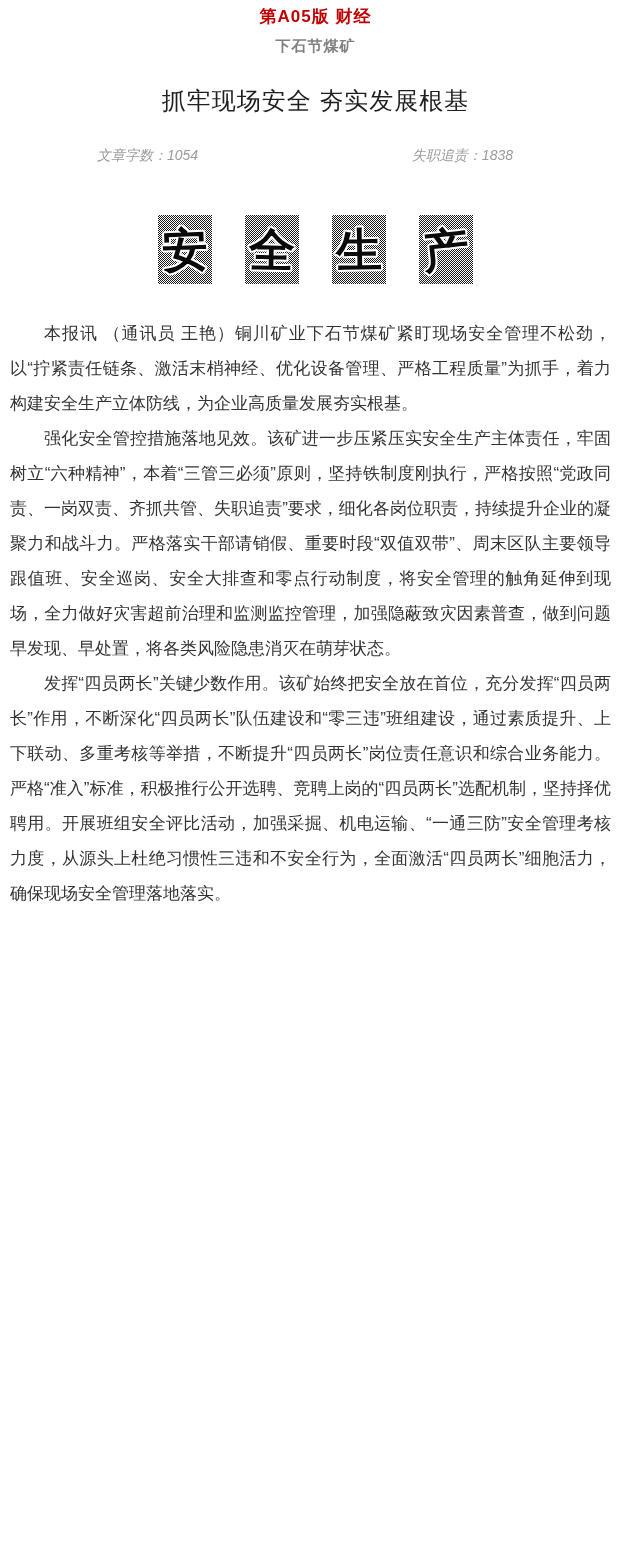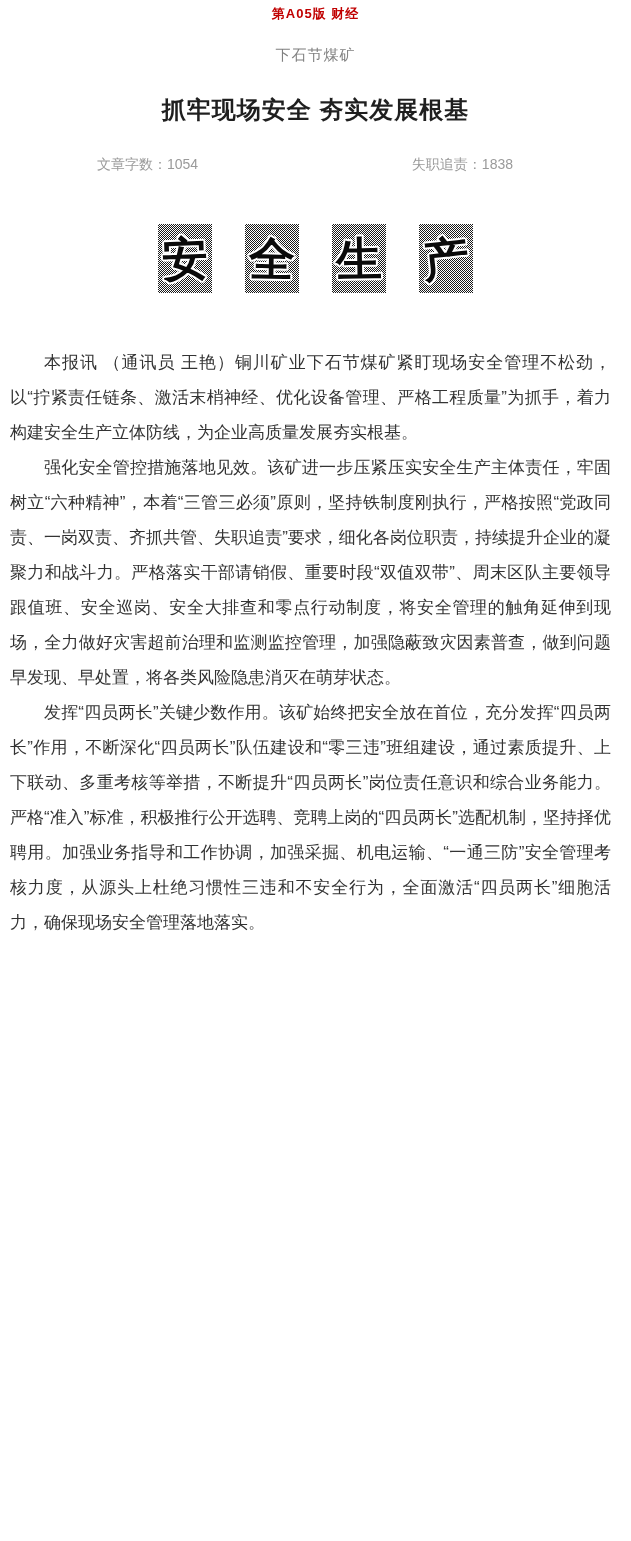--- a/index.html
+++ b/index.html
@@ -11,45 +11,46 @@
     font-family: "Liberation Sans", "DejaVu Sans", sans-serif;
     background: #ffffff;
     overflow-x: hidden;
   }
   .page { width: 631px; padding-top: 5px; }
 
   .edition {
     text-align: center;
     color: #c00000;
     font-weight: bold;
-    font-size: 13px;
+    font-size: 17px;
     letter-spacing: 1px;
   }
   .source {
     text-align: center;
     color: #808080;
-    font-weight: normal;
+    font-weight: bold;
     font-size: 15px;
-    margin-top: 23px;
+    margin-top: 9px;
     letter-spacing: 1px;
   }
   .title {
     text-align: center;
     color: #1f1f1f;
-    font-weight: bold;
+    font-weight: normal;
     font-size: 24px;
     margin-top: 29px;
     letter-spacing: 1px;
   }
   .stats {
     display: flex;
     justify-content: space-between;
     margin: 30px 118px 0 97px;
     color: #9a9a9a;
     font-size: 14px;
+    font-style: italic;
   }
   .stats .stat { white-space: nowrap; }
 
   .banner {
     margin-top: 50px;
     display: flex;
     justify-content: center;
     gap: 33px;
   }
   .banner .tile {
@@ -71,21 +72,21 @@
       2px 0 0 #fff, -2px 0 0 #fff, 0 2px 0 #fff, 0 -2px 0 #fff,
       1.5px 1.5px 0 #fff, -1.5px -1.5px 0 #fff,
       1.5px -1.5px 0 #fff, -1.5px 1.5px 0 #fff;
   }
   .banner .tile:nth-child(1) span { transform: rotate(-2deg); }
   .banner .tile:nth-child(2) span { transform: rotate(1deg); }
   .banner .tile:nth-child(3) span { transform: rotate(-1deg); }
   .banner .tile:nth-child(4) span { transform: rotate(-6deg); }
 
   .article {
-    margin: 52px 20px 0 10px;
+    margin: 32px 20px 0 10px;
     color: #333333;
     font-size: 17px;
     line-height: 35px;
     text-align: justify;
   }
   .article p {
     text-indent: 2em;
     margin: 0;
   }
 </style>
@@ -120,16 +121,16 @@
       <span>生</span>
     </div>
     <div class="tile">
       <span>产</span>
     </div>
   </div>
 
   <div class="article">
     <p>本报讯 （通讯员 王艳）铜川矿业下石节煤矿紧盯现场安全管理不松劲，以“拧紧责任链条、激活末梢神经、优化设备管理、严格工程质量”为抓手，着力构建安全生产立体防线，为企业高质量发展夯实根基。</p>
     <p>强化安全管控措施落地见效。该矿进一步压紧压实安全生产主体责任，牢固树立“六种精神”，本着“三管三必须”原则，坚持铁制度刚执行，严格按照“党政同责、一岗双责、齐抓共管、失职追责”要求，细化各岗位职责，持续提升企业的凝聚力和战斗力。严格落实干部请销假、重要时段“双值双带”、周末区队主要领导跟值班、安全巡岗、安全大排查和零点行动制度，将安全管理的触角延伸到现场，全力做好灾害超前治理和监测监控管理，加强隐蔽致灾因素普查，做到问题早发现、早处置，将各类风险隐患消灭在萌芽状态。</p>
-    <p>发挥“四员两长”关键少数作用。该矿始终把安全放在首位，充分发挥“四员两长”作用，不断深化“四员两长”队伍建设和“零三违”班组建设，通过素质提升、上下联动、多重考核等举措，不断提升“四员两长”岗位责任意识和综合业务能力。严格“准入”标准，积极推行公开选聘、竞聘上岗的“四员两长”选配机制，坚持择优聘用。加强业务指导和工作协调，加强采掘、机电运输、“一通三防”安全管理考核力度，从源头上杜绝习惯性三违和不安全行为，全面激活“四员两长”细胞活力，确保现场安全管理落地落实。</p>
+    <p>发挥“四员两长”关键少数作用。该矿始终把安全放在首位，充分发挥“四员两长”作用，不断深化“四员两长”队伍建设和“零三违”班组建设，通过素质提升、上下联动、多重考核等举措，不断提升“四员两长”岗位责任意识和综合业务能力。严格“准入”标准，积极推行公开选聘、竞聘上岗的“四员两长”选配机制，坚持择优聘用。开展班组安全评比活动，加强采掘、机电运输、“一通三防”安全管理考核力度，从源头上杜绝习惯性三违和不安全行为，全面激活“四员两长”细胞活力，确保现场安全管理落地落实。</p>
   </div>
 
 </div>
 
 </body></html>

